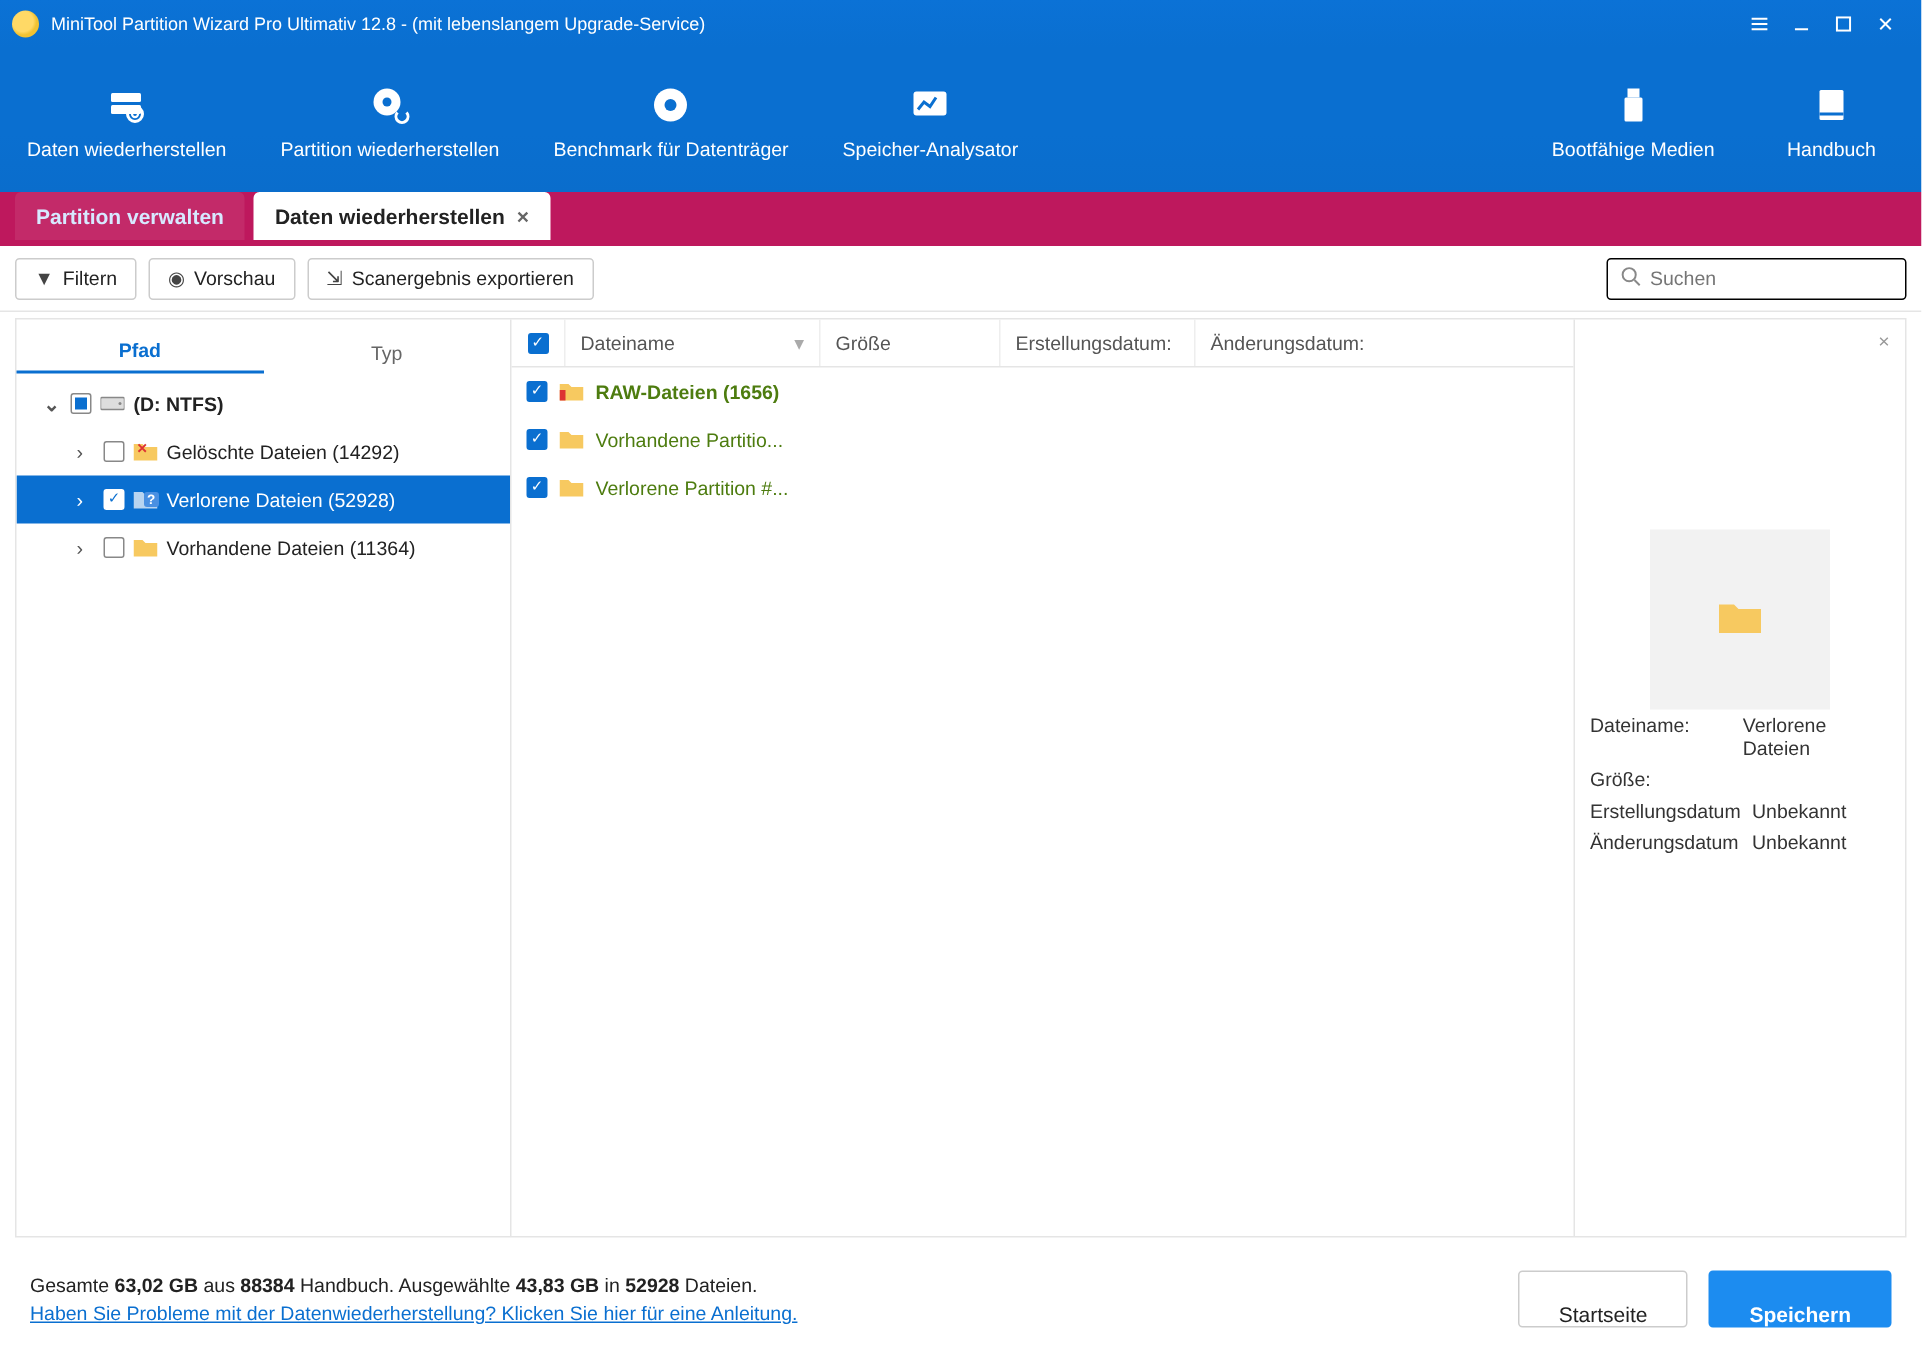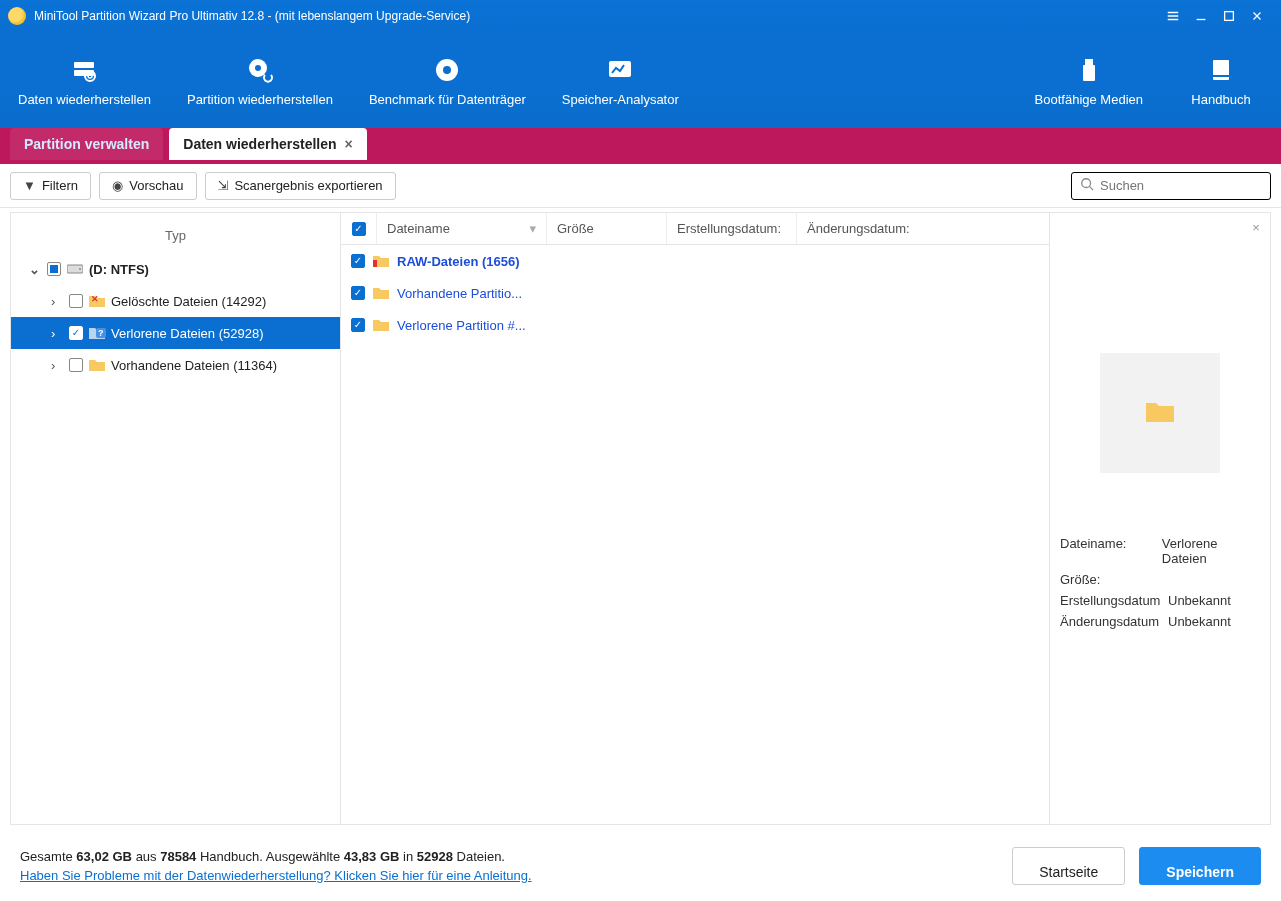--- a/index.html
+++ b/index.html
@@ -202,21 +202,21 @@
 .row {
   display: flex;
   height: 32px;
   align-items: center;
   gap: 8px;
   padding: 0 10px;
   cursor: pointer;
 }
 .row .rchk { width: 14px; flex-shrink: 0; }
 .row .ricon { width: 16px; height: 16px; display: inline-flex; align-items: center; justify-content: center; }
-.row .rname { font-size: 13px; color: #1d4ed8; white-space: nowrap; overflow: hidden; text-overflow: ellipsis; }
+.row .rname { font-size: 13px; color: #4d7c0f; white-space: nowrap; overflow: hidden; text-overflow: ellipsis; }
 
 .rightpanel {
   width: 220px;
   padding: 10px;
   display: flex;
   flex-direction: column;
   position: relative;
 }
 .closepane {
   position: absolute;
@@ -227,47 +227,47 @@
 }
 .preview-thumb {
   width: 120px; height: 120px;
   margin: 130px auto 0;
   background: #f2f2f2;
   display: flex;
   align-items: center;
   justify-content: center;
 }
 .preview-thumb .pfolder { color: #f7c960; }
-.meta { margin-top: 60px; }
+.meta { }
 .meta-row { display: flex; font-size: 13px; color: #333; padding: 3px 0; }
 .meta-row .ml { width: 108px; }
 .meta-row .mv { }
 
 .footer {
   height: 70px;
   background: #fff;
   border-top: 0;
   display: flex;
   align-items: center;
   padding: 0 20px;
 }
 .footer-left { display: flex; flex-direction: column; gap: 4px; font-size: 13px; }
 .footer-left .stats b { font-weight: 700; }
 .footer-left .help-link { color: #0a6fd0; text-decoration: underline; cursor: pointer; }
 .footer-right { margin-left: auto; display: flex; gap: 14px; }
 .fbtn {
   height: 38px;
-  padding: 16px 26px;
+  padding: 0 26px;
   border: 1px solid #ccc;
   border-radius: 3px;
   background: #fff;
   font-size: 14px;
   color: #222;
   cursor: pointer;
-  display: flex; align-items: flex-start;
+  display: flex; align-items: flex-end;
 }
 .fbtn.primary { background: #1c8cf0; color: #fff; border-color: #1c8cf0; font-weight: 600; }
 </style>
 </head>
 <body>
 
 <div class="titlebar">
   <span class="app-icon"></span>
   <span class="title">MiniTool Partition Wizard Pro Ultimativ 12.8 - (mit lebenslangem Upgrade-Service)</span>
   <span class="spacer"></span>
@@ -390,20 +390,23 @@
         </svg>
     </span>
     <input type="text" placeholder="Suchen" style="">
   </div>
 </div>
 
 <div class="content">
 
   <div class="leftpanel">
     <div class="ltabs">
+      <div class="ltab active">
+        <span>Pfad</span>
+      </div>
       <div class="ltab">
         <span>Typ</span>
       </div>
     </div>
     <div class="tree">
       <div class="tnode" data-depth="0">
         <span class="caret">⌄</span>
         <span class="chk mixed"></span>
         <span class="ticon drive-ico">
           <svg width="16" height="12" viewBox="0 0 16 12">
@@ -523,21 +526,21 @@
         <span class="ml">Änderungsdatum</span>
         <span class="mv">Unbekannt</span>
       </div>
     </div>
   </div>
 </div>
 
 <div class="footer">
   <div class="footer-left">
     <div class="stats">
-      <span>Gesamte </span><b>63,02 GB</b><span> aus </span><b>78584</b><span> Handbuch.  Ausgewählte </span><b>43,83 GB</b><span> in </span><b>52928</b><span> Dateien.</span>
+      <span>Gesamte </span><b>63,02 GB</b><span> aus </span><b>88384</b><span> Handbuch.  Ausgewählte </span><b>43,83 GB</b><span> in </span><b>52928</b><span> Dateien.</span>
     </div>
     <a class="help-link">Haben Sie Probleme mit der Datenwiederherstellung? Klicken Sie hier für eine Anleitung.</a>
   </div>
   <div class="footer-right">
     <div class="fbtn">
       <span>Startseite</span>
     </div>
     <div class="fbtn primary">
       <span>Speichern</span>
     </div>

